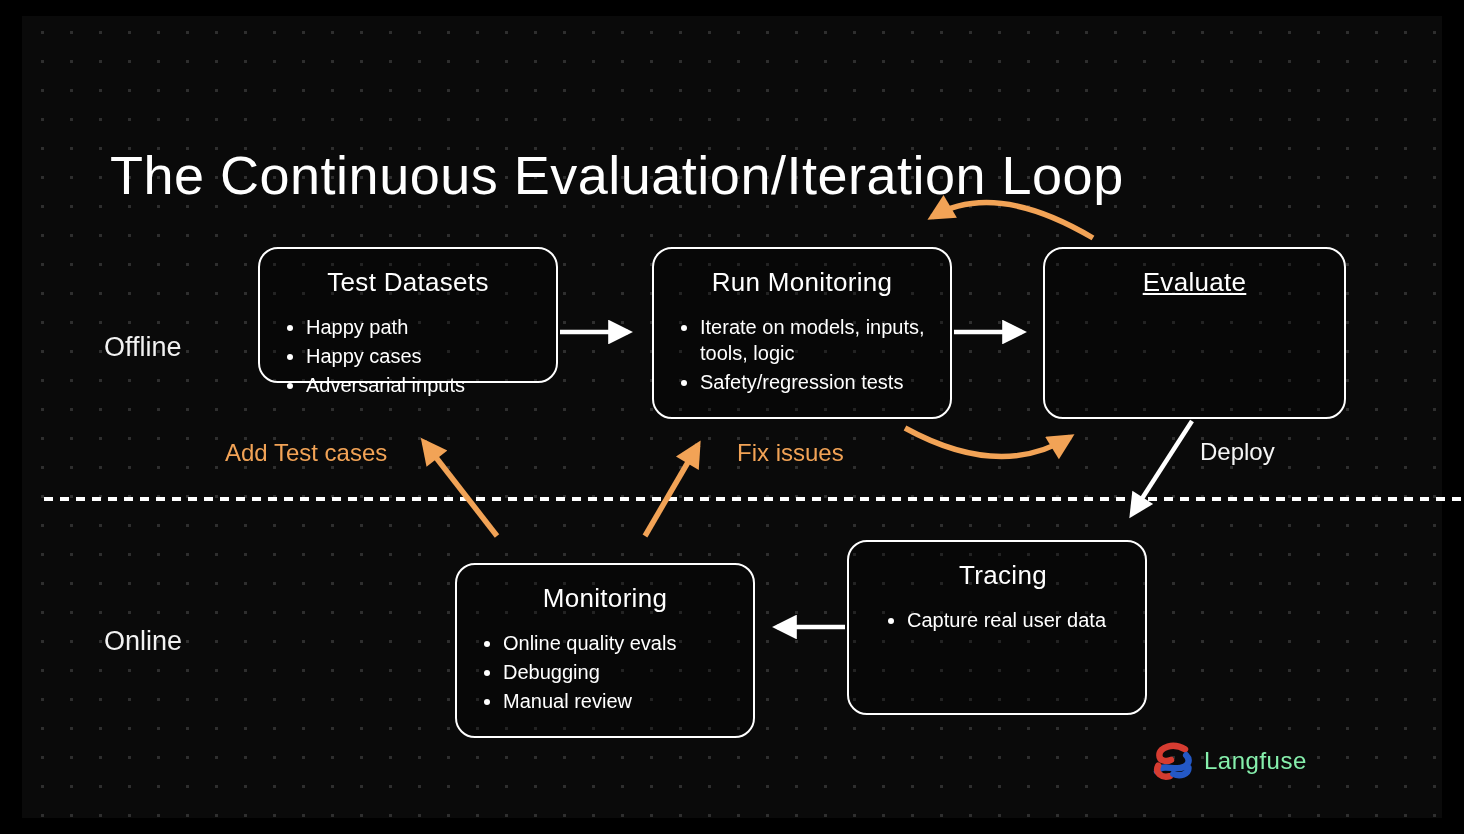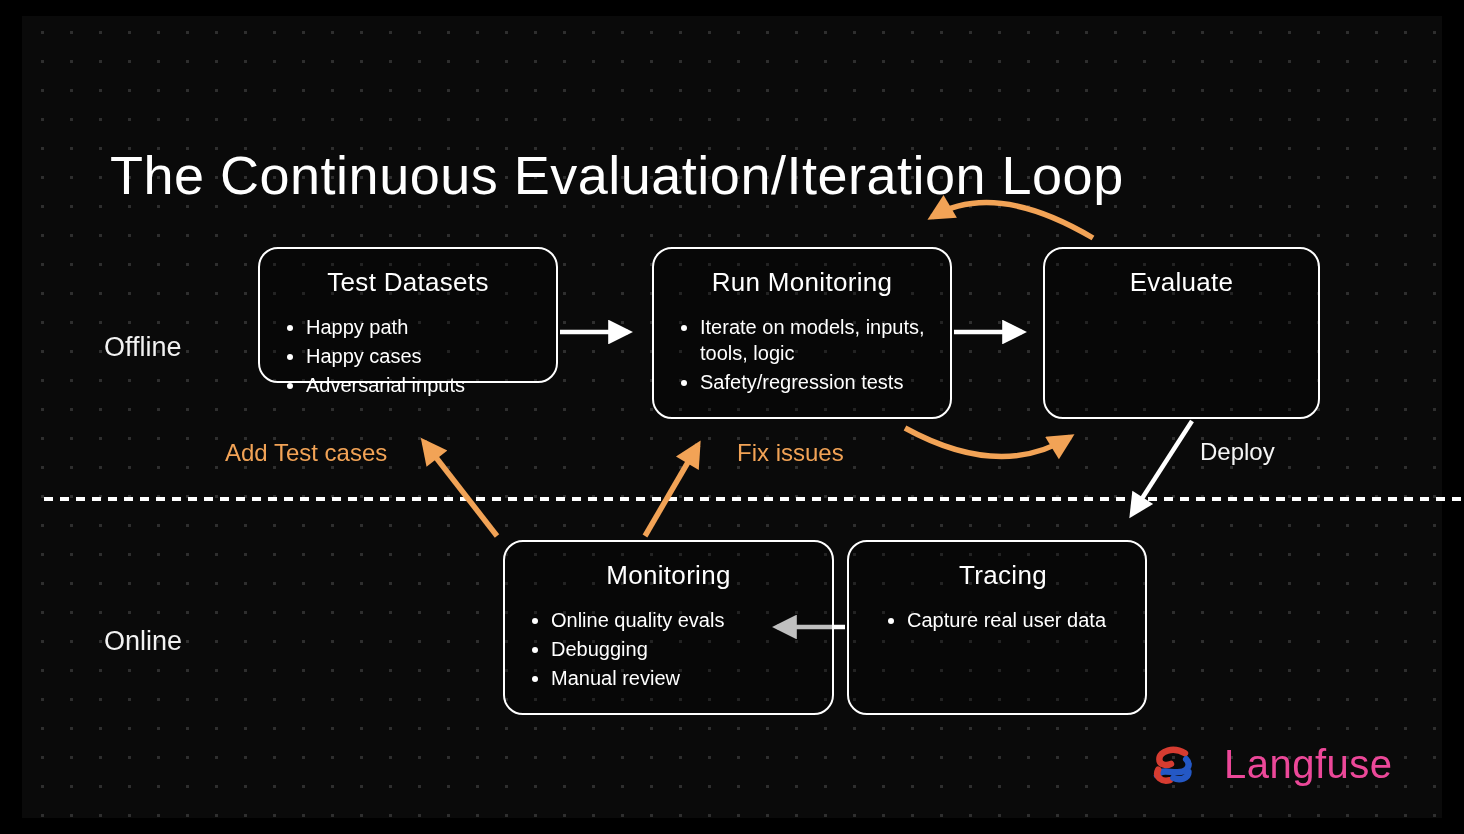--- a/index.html
+++ b/index.html
@@ -58,22 +58,22 @@
     margin-top: 16px;
     padding-left: 46px;
     padding-right: 8px;
     font-size: 20px;
     line-height: 1.3;
   }
   .node ul li { margin-bottom: 3px; }
 
   #box-test-datasets  { left: 258px; top: 247px; width: 300px; height: 136px; }
   #box-run-experiments{ left: 652px; top: 247px; width: 300px; height: 172px; }
-  #box-evaluate       { left: 1043px; top: 247px; width: 277px; height: 172px; }
-  #box-monitoring     { left: 455px; top: 540px; width: 331px; height: 175px; margin-left: 48px; }
+  #box-evaluate       { left: 1043px; top: 247px; width: 303px; height: 172px; text-decoration: underline; }
+  #box-monitoring     { left: 455px; top: 563px; width: 300px; height: 175px; }
   #box-tracing        { left: 847px; top: 540px; width: 300px; height: 175px; padding-left: 12px; }
 
   .divider {
     position: absolute;
     left: 22px; top: 481px;
     width: 1420px; height: 4px;
     background: repeating-linear-gradient(90deg, #ffffff 0 9px, transparent 9px 16px);
   }
 
   .edge-label {
@@ -96,25 +96,24 @@
   }
 
   #logo {
     position: absolute;
     left: 1150px; top: 742px;
     display: flex;
     align-items: center;
     gap: 12px;
   }
   #logo .wordmark {
-    color: #ec4899;
-    font-size: 40px;
+    color: #86efac;
+    font-size: 24px;
     font-weight: 500;
     letter-spacing: 0.5px;
-    margin-left: 20px;
   }
 </style>
 </head>
 <body>
 
 <div id="canvas">
   <div id="slide">
 
     <div class="title">The Continuous Evaluation/Iteration Loop</div>
 

